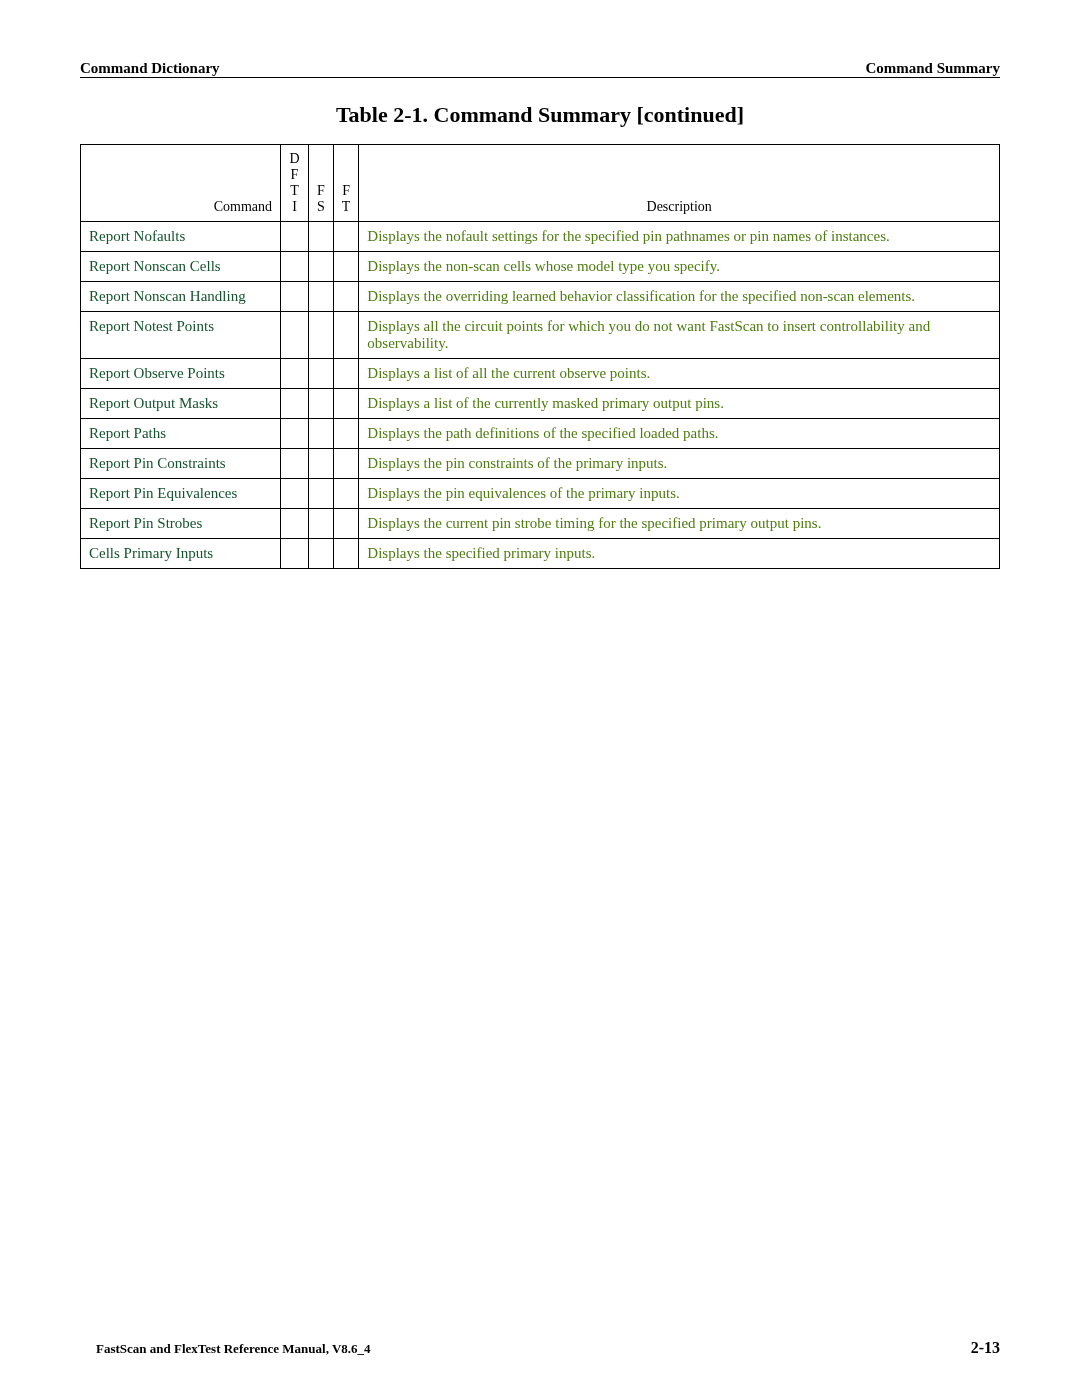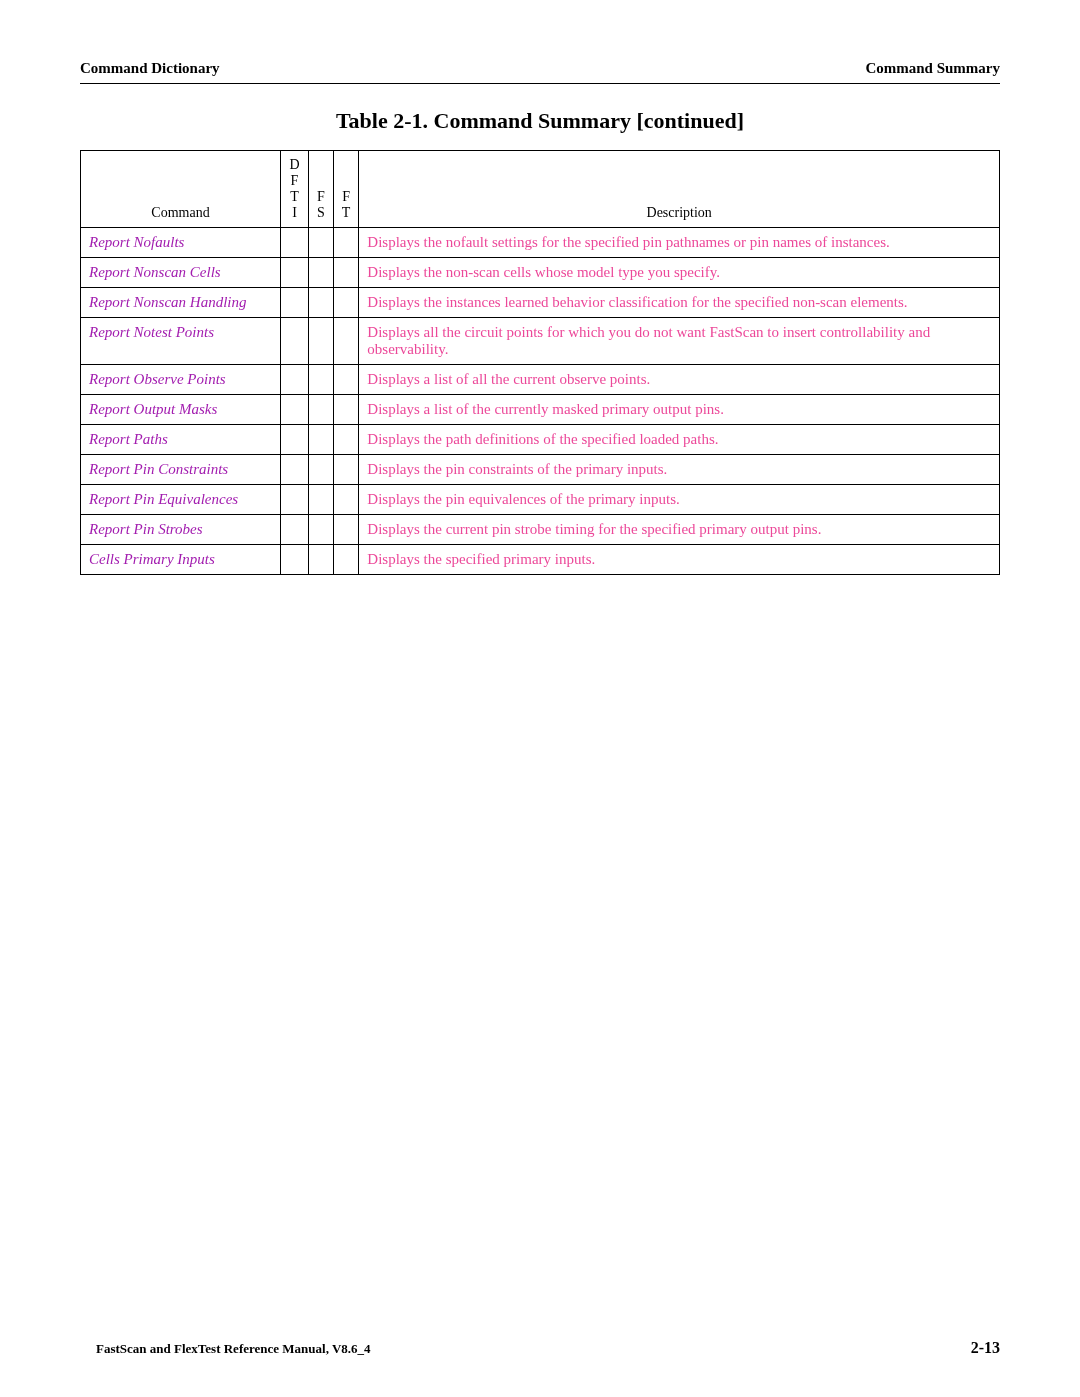--- a/index.html
+++ b/index.html
@@ -17,21 +17,20 @@
     .page {
       padding: 60px 80px 60px 80px;
       min-height: 1397px;
       position: relative;
     }
 
     .header {
       display: flex;
       justify-content: space-between;
       margin-bottom: 16px;
-      padding-bottom: 6px;
       border-bottom: 1.5px solid #000;
     }
 
     .header-left {
       font-weight: bold;
       font-size: 15px;
     }
 
     .header-right {
       font-weight: bold;
@@ -81,21 +80,21 @@
     }
 
     .header-row th {
       font-weight: normal;
       font-size: 14px;
       vertical-align: bottom;
       text-align: center;
     }
 
     .header-row .cmd-header {
-      text-align: center;
+      text-align: right;
       vertical-align: bottom;
     }
 
     .header-row .desc-header {
       text-align: center;
       vertical-align: bottom;
     }
 
     .footer {
       position: absolute;
@@ -111,26 +110,25 @@
       font-size: 13px;
       font-weight: bold;
     }
 
     .footer-right {
       font-size: 16px;
       font-weight: bold;
     }
 
     td.command-cell {
-      color: #a21caf;
-      font-style: italic;
+      color: #14532d;
     }
 
     td.desc-cell {
-      color: #ec4899;
+      color: #4d7c0f;
     }
   </style>
 </head>
 <body>
 
 <div class="page">
 
   <div class="header">
     <span class="header-left">Command Dictionary</span>
     <span class="header-right">Command Summary</span>
@@ -171,21 +169,21 @@
           <td class="col-dftis"></td>
           <td class="col-fs"></td>
           <td class="col-ft"></td>
           <td class="col-desc desc-cell">Displays the non-scan cells whose model type you specify.</td>
         </tr>
         <tr>
           <td class="col-command command-cell">Report Nonscan Handling</td>
           <td class="col-dftis"></td>
           <td class="col-fs"></td>
           <td class="col-ft"></td>
-          <td class="col-desc desc-cell">Displays the instances learned behavior classification for the specified non-scan elements.</td>
+          <td class="col-desc desc-cell">Displays the overriding learned behavior classification for the specified non-scan elements.</td>
         </tr>
         <tr>
           <td class="col-command command-cell">Report Notest Points</td>
           <td class="col-dftis"></td>
           <td class="col-fs"></td>
           <td class="col-ft"></td>
           <td class="col-desc desc-cell">Displays all the circuit points for which you do not want FastScan to insert controllability and observability.</td>
         </tr>
         <tr>
           <td class="col-command command-cell">Report Observe Points</td>

